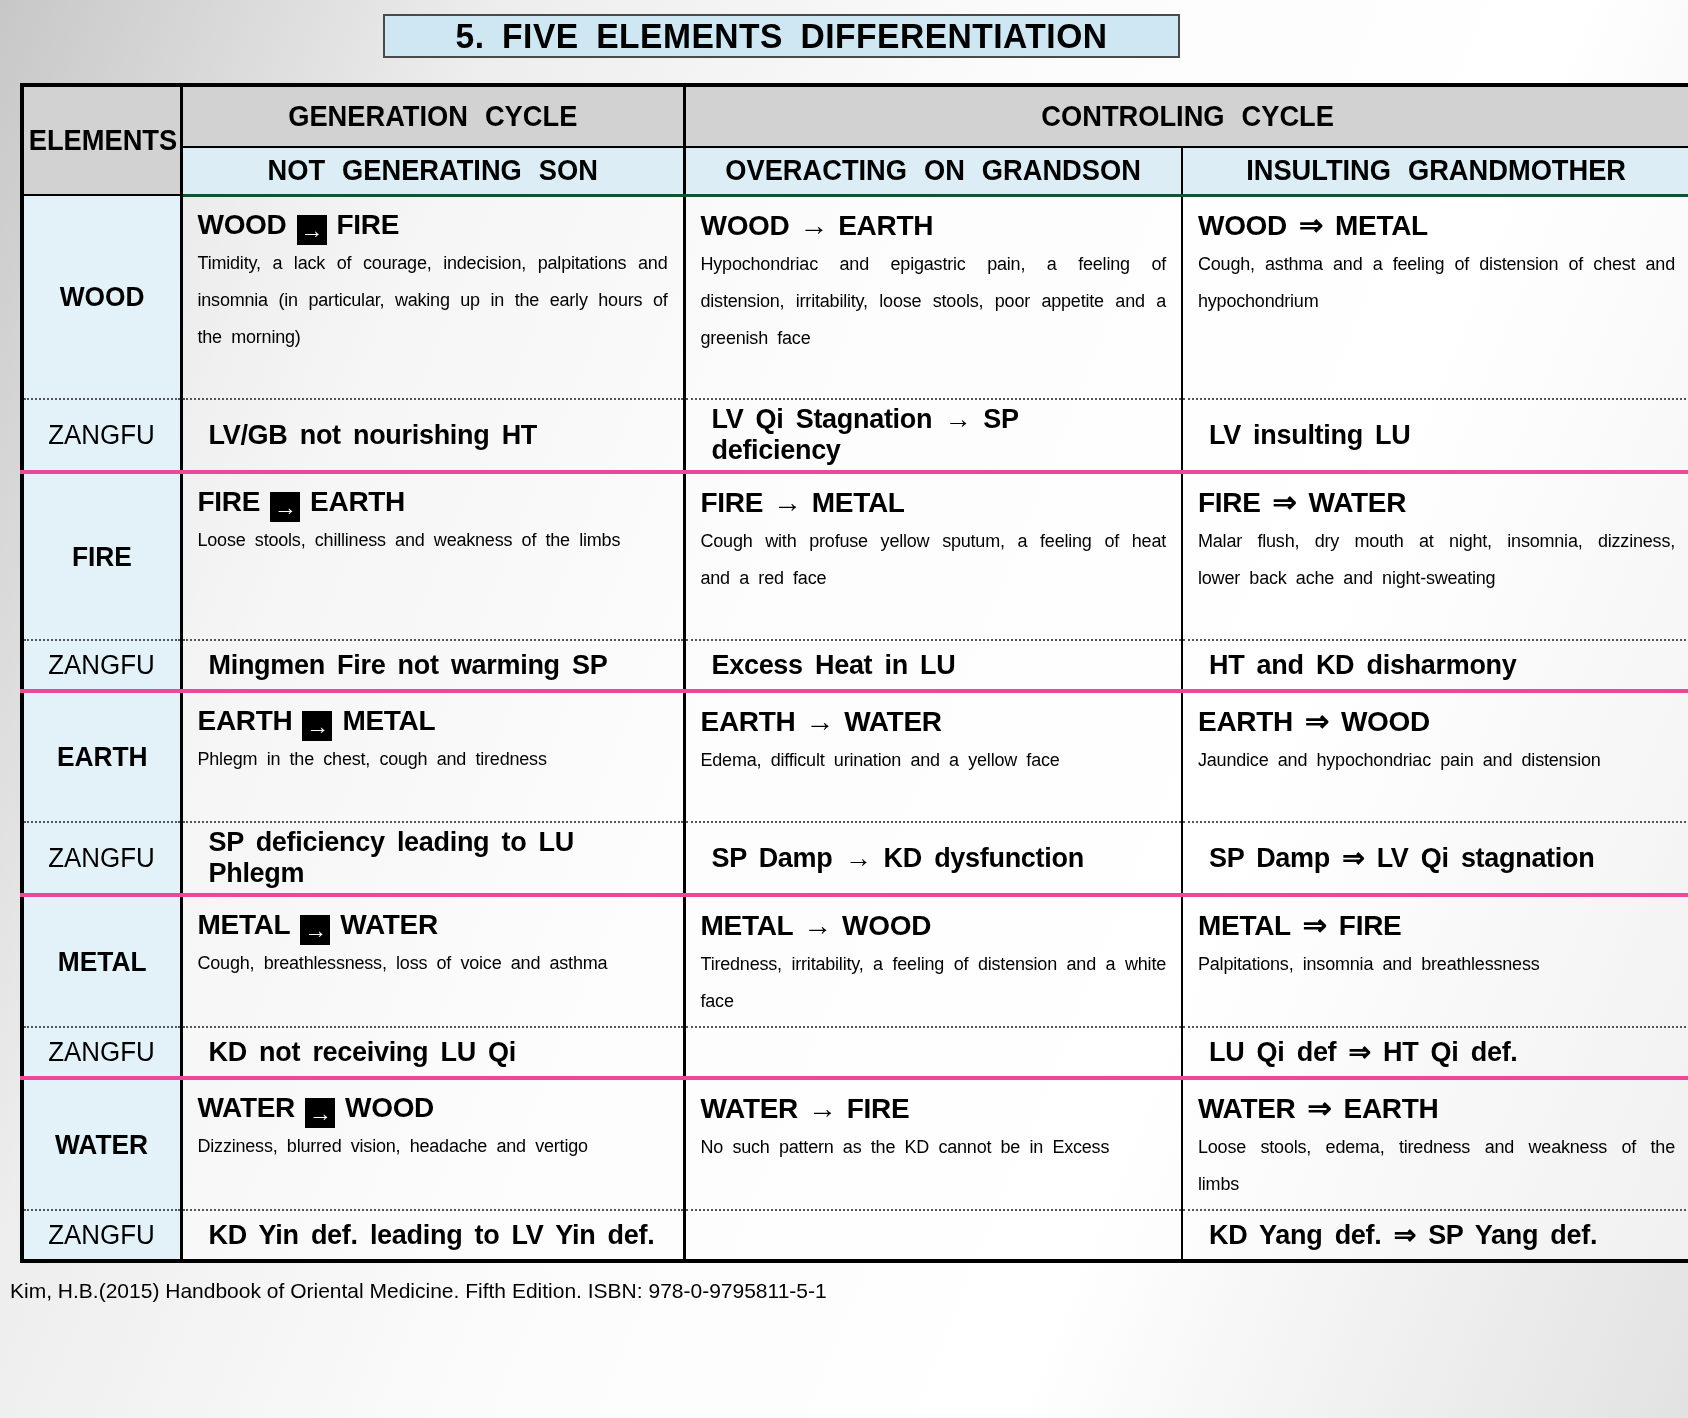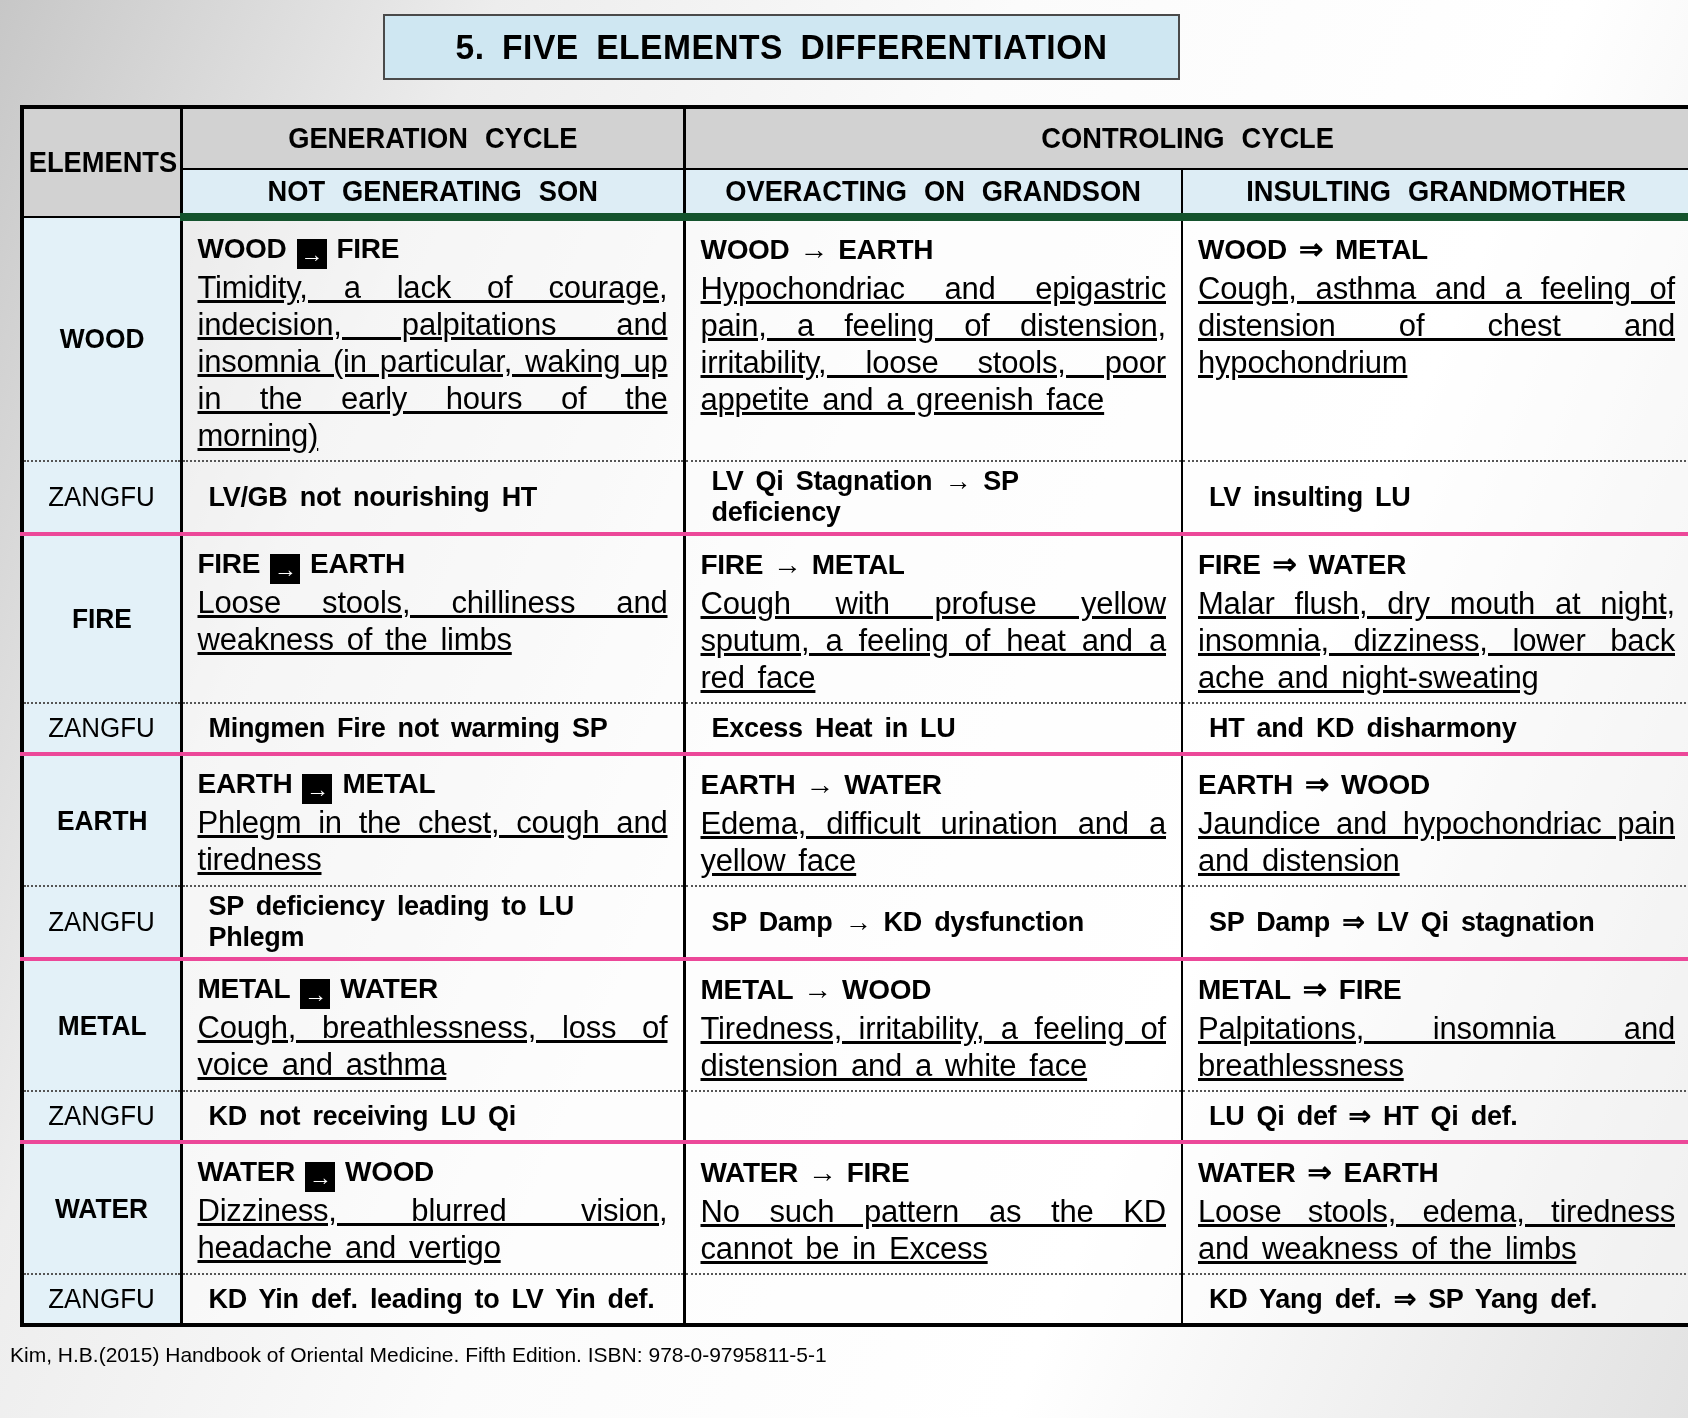--- a/index.html
+++ b/index.html
@@ -4,21 +4,21 @@
 <style>
   html, body { margin: 0; padding: 0; }
   body {
     width: 1688px; height: 1418px; overflow: hidden;
     background: linear-gradient(112deg, #c7c7c7 0%, #ededed 22%, #fbfbfb 45%, #ffffff 70%, #e2e2e2 100%);
     font-family: "Liberation Sans", sans-serif;
     color: #000;
   }
   .title-box {
     margin: 14px 0 0 383px;
-    width: 797px; height: 66px;
+    width: 797px; height: 44px;
     background: #cfe7f2;
     border: 2px solid #4a4a4a;
     display: flex; align-items: center; justify-content: center;
     box-sizing: border-box;
   }
   .title-box .cond {
     font-size: 35px; font-weight: bold; letter-spacing: 0.5px; word-spacing: 8px;
     transform: scaleX(0.96);
   }
   table.main {
@@ -31,21 +31,21 @@
   }
   col.w1 { width: 159px; }
   col.w2 { width: 503px; }
   col.w3 { width: 498px; }
   col.w4 { width: 510px; }
   td { box-sizing: border-box; padding: 0; }
   td.c-el, td.c-gen { border-right: 3px solid #000; }
   td.c-over { border-right: 2px solid #000; }
   td.c-ins { border-right: none; }
   tr.hrow1 td { border-bottom: 2px solid #000; height: 62px; }
-  tr.hrow2 td { border-bottom: 8px solid #14532d; height: 48px; text-align: center; }
+  tr.hrow2 td { border-bottom: 3px solid #14532d; height: 48px; text-align: center; }
   tr.block td { border-top: 4px solid #ec4899; }
   tr.zf td { border-top: 2px dotted #555; }
   tr.rh-wood  { height: 204px; }
   tr.rh-fire  { height: 168px; }
   tr.rh-earth { height: 131px; }
   tr.rh-metal { height: 130px; }
   tr.rh-water { height: 131px; }
   tr.zf { height: 51px; }
 
   .hdr-gray { background: #d2d2d2; text-align: center; vertical-align: middle; }
@@ -58,21 +58,21 @@
 
   td.content { vertical-align: top; padding: 8px 15px 6px 15px; background: rgba(255,255,255,0.45); }
   .head { font-weight: bold; font-size: 28px; line-height: 40px; letter-spacing: -0.3px; word-spacing: 4px; white-space: nowrap; }
   .arrow-boxed {
     display: inline-flex; align-items: center; justify-content: center;
     width: 30px; height: 30px; background: #000; color: #fff;
     font-size: 23px; font-weight: bold; margin: 0 10px; vertical-align: -4px;
   }
   .arrow-plain { font-weight: bold; margin: 0 10px; font-size: 29px; }
   .arrow-double { font-weight: 600; margin: 0 12px; font-size: 29px; }
-  .desc { font-size: 31px; line-height: 37px; text-align: justify; word-spacing: 4.5px; letter-spacing: -0.2px; text-decoration: underline; }
+  .desc { font-size: 18px; line-height: 37px; text-align: justify; word-spacing: 4.5px; letter-spacing: -0.2px; }
   td.zf-cell { vertical-align: middle; padding: 4px 26px; background: rgba(255,255,255,0.45); }
   .zf-text { font-weight: bold; font-size: 27px; letter-spacing: -0.3px; word-spacing: 5px; }
   .citation { margin: 16px 0 0 10px; font-size: 21px; letter-spacing: 0; }
 </style>
 </head>
 <body>
 
 <div class="title-box">
   <span class="cond">5. FIVE ELEMENTS DIFFERENTIATION</span>
 </div>

